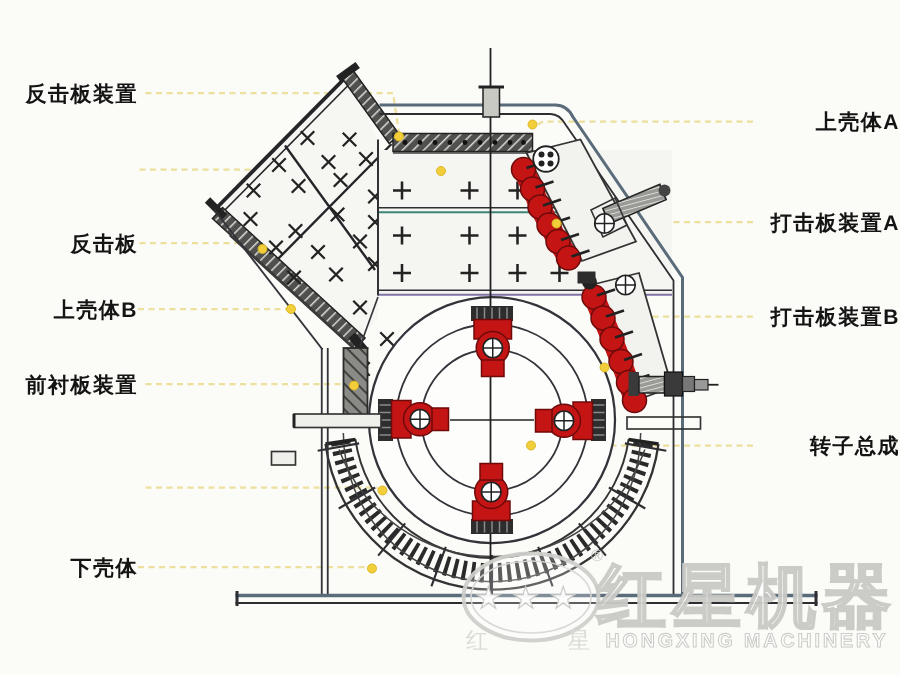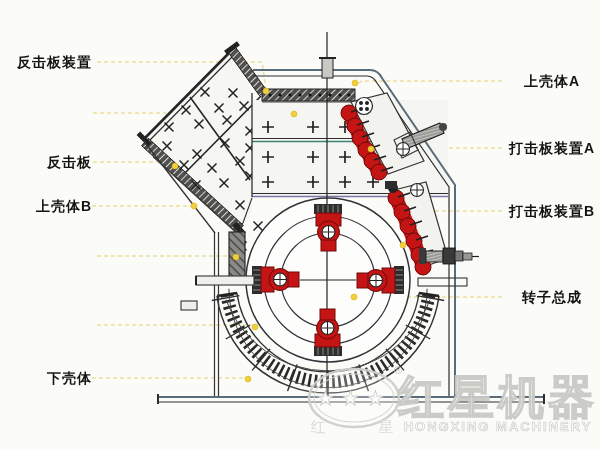--- a/index.html
+++ b/index.html
@@ -6,21 +6,21 @@
   #canvas{
     position:relative;width:600px;height:450px;background:#fbfbf8;
     font-family:"Liberation Sans",sans-serif;overflow:hidden;
   }
   #diagram-svg{position:absolute;left:0;top:0;}
   .lbl{
     position:absolute;font-size:14px;font-weight:bold;color:#141414;
     line-height:18px;white-space:nowrap;letter-spacing:1px;
   }
   .lbl-left{left:0;width:92px;text-align:right;}
-  .lbl-right{left:504px;width:96px;text-align:center;}
+  .lbl-right{left:504px;width:96px;text-align:right;}
   .wm-cn{font-size:46px;font-weight:bold;letter-spacing:4px;}
 </style>
 </head>
 <body>
 
 <div id="canvas">
 
 <svg id="diagram-svg" width="600" height="450" viewBox="0 0 600 450">
   <defs>
     <pattern id="hatch" width="5" height="5" patternUnits="userSpaceOnUse" patternTransform="rotate(45)">
@@ -295,20 +295,21 @@
     <circle cx="355" cy="83" r="3"></circle>
     <circle cx="371" cy="149" r="3"></circle>
     <circle cx="403" cy="245" r="3"></circle>
     <circle cx="354" cy="297" r="3"></circle>
   </g>
 </svg>
 
 <div class="lbl lbl-left" style="top:53px">反击板装置</div>
 <div class="lbl lbl-left" style="top:197px">上壳体B</div>
 <div class="lbl lbl-left" style="top:153px">反击板</div>
+<div class="lbl lbl-left" style="top:247px">前衬板装置</div>
 <div class="lbl lbl-left" style="top:369px">下壳体</div>
 
 <div class="lbl lbl-right" style="top:72px">上壳体A</div>
 <div class="lbl lbl-right" style="top:139px">打击板装置A</div>
 <div class="lbl lbl-right" style="top:202px">打击板装置B</div>
 <div class="lbl lbl-right" style="top:288px">转子总成</div>
 
 </div>
 
 </body></html>

